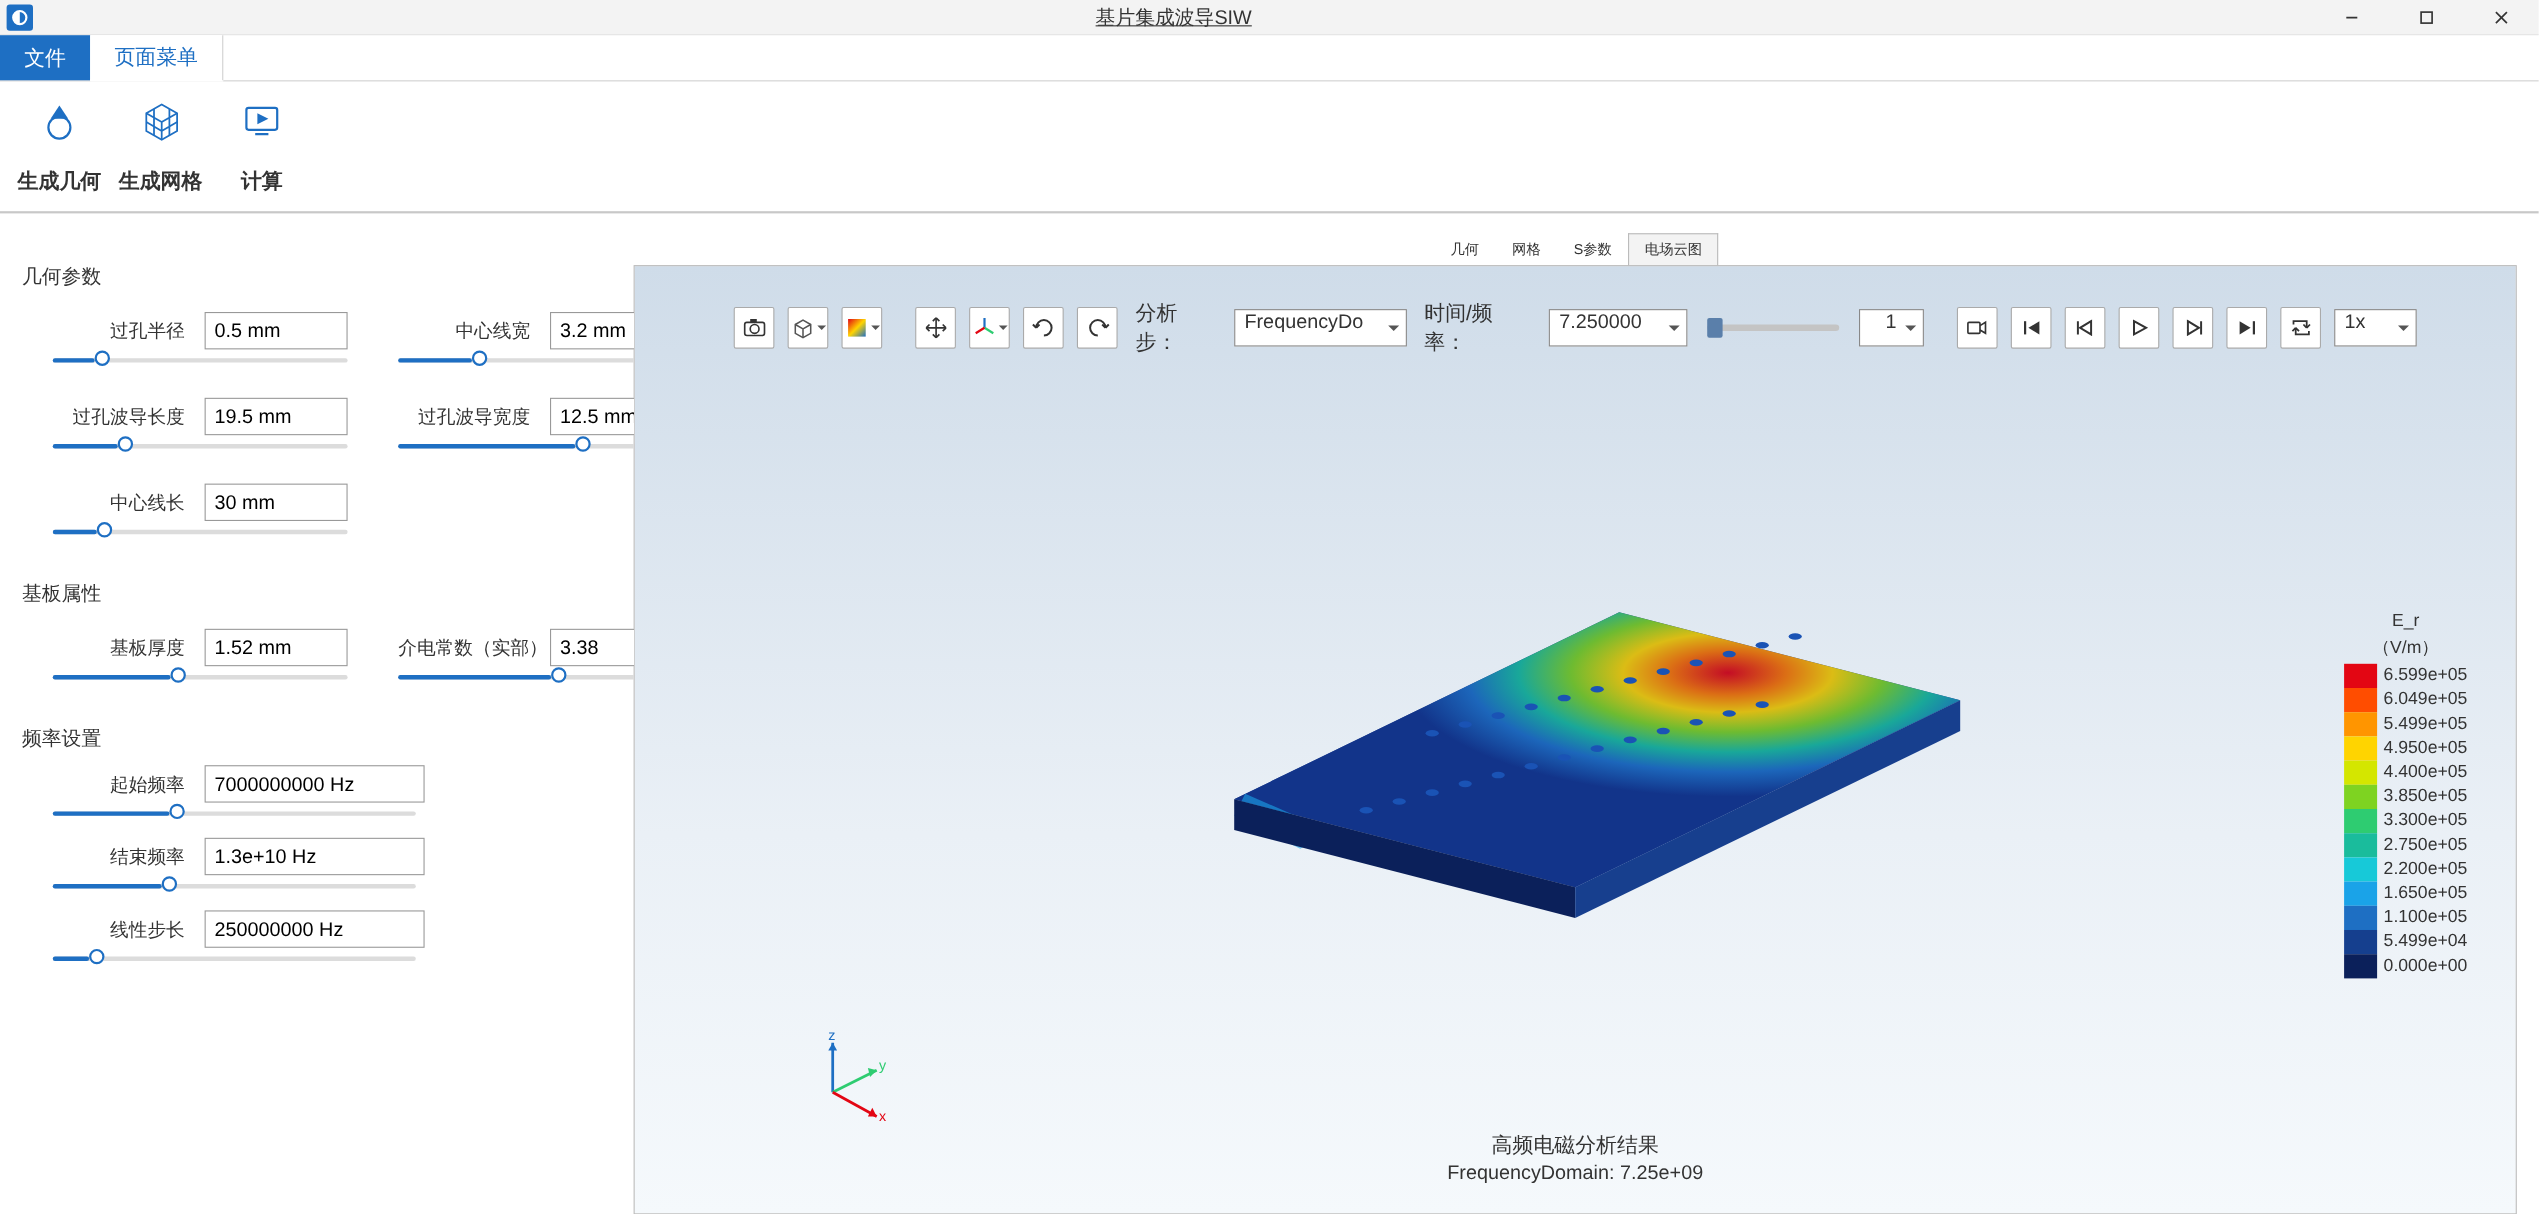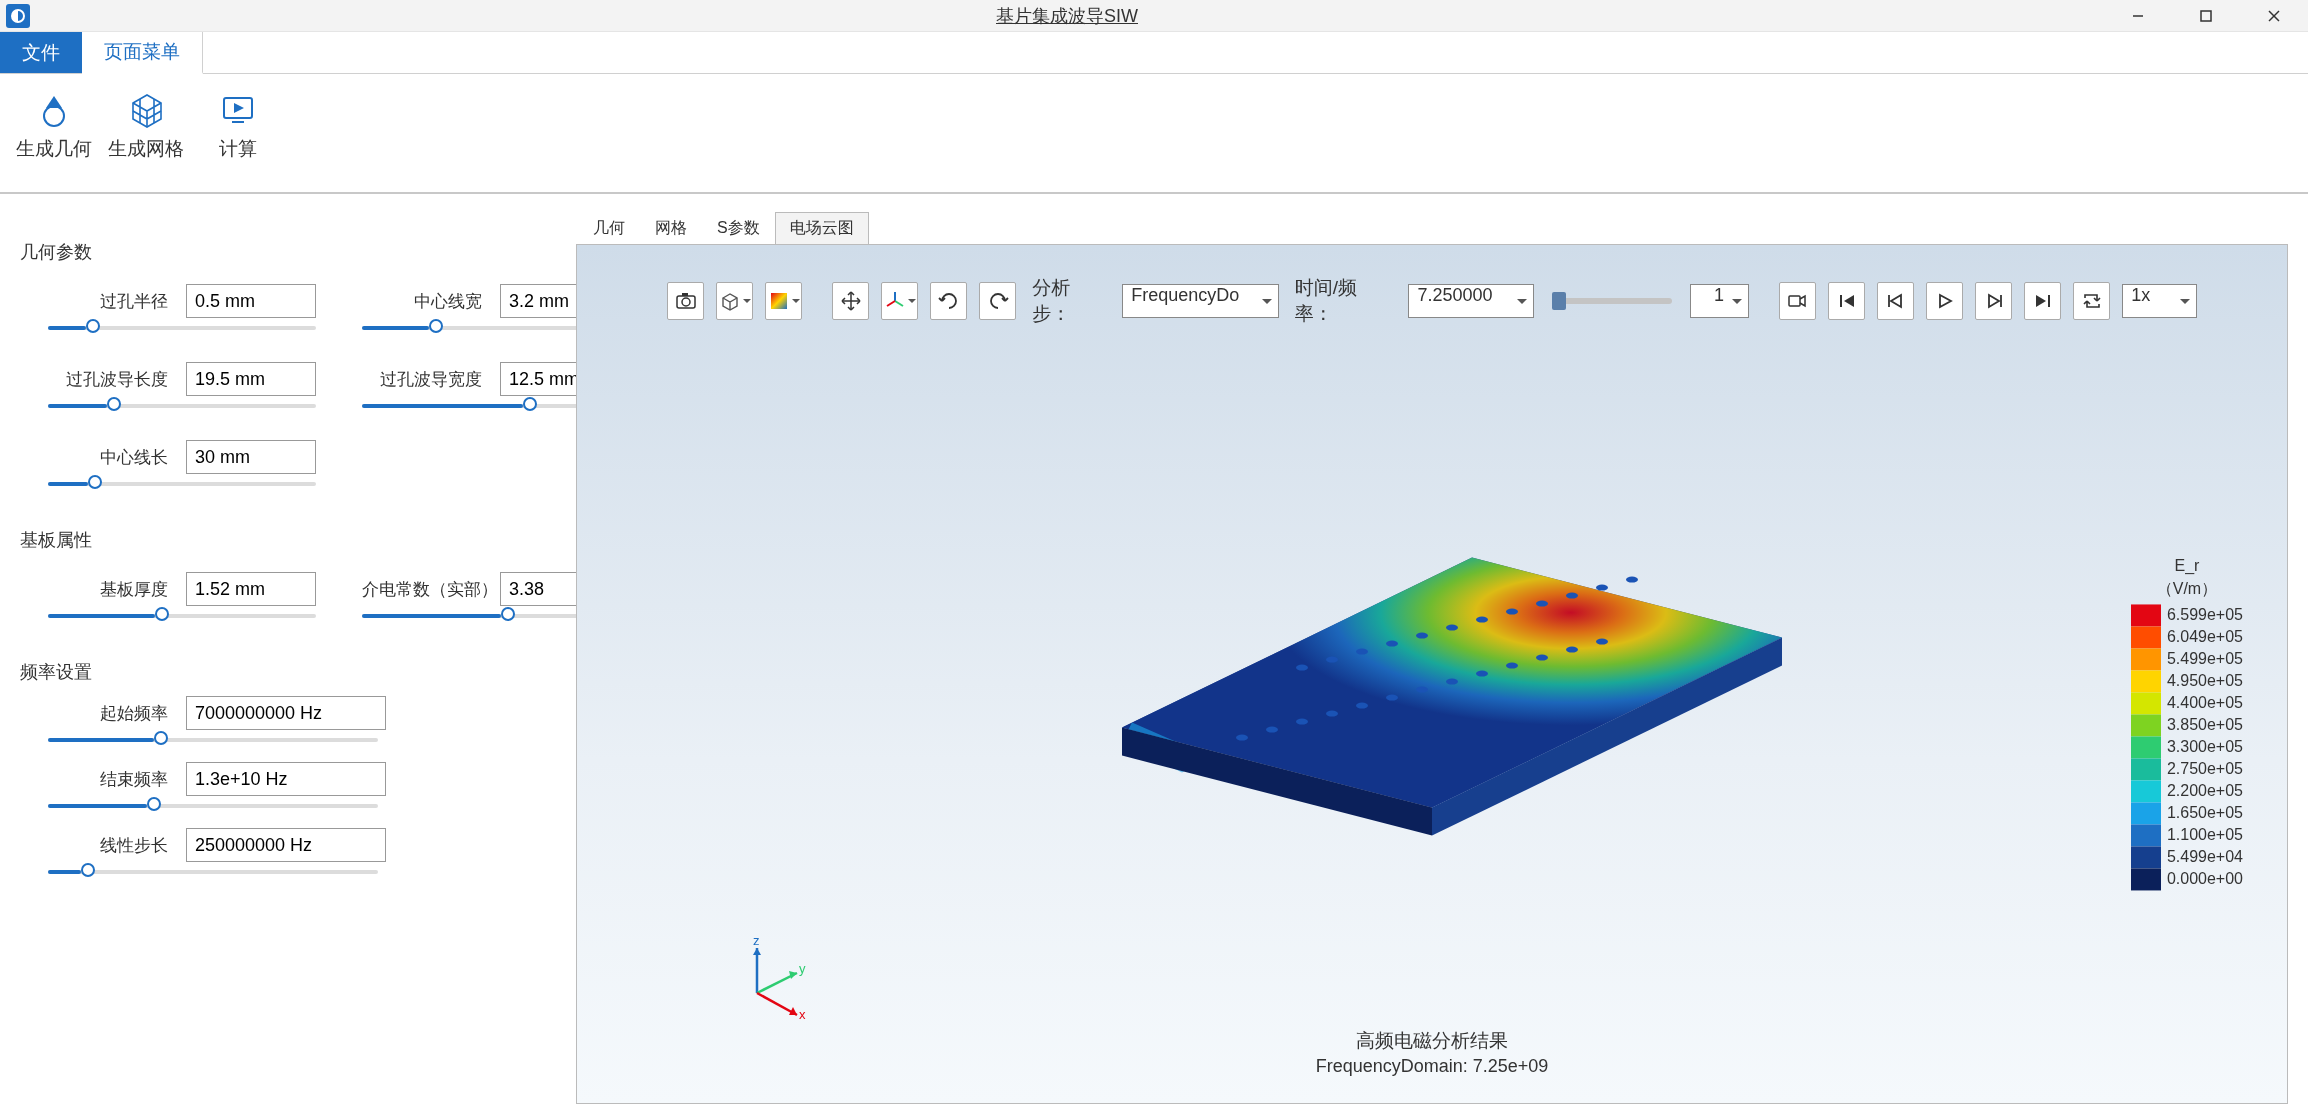--- a/index.html
+++ b/index.html
@@ -15,39 +15,39 @@
 
 .menu-tabs { display: flex; height: 42px; border-bottom: 1px solid #d0d0d0; }
 .menu-tab { padding: 0 22px; display: flex; align-items: center; font-size: 19px; }
 .menu-tab.file { background: #1e6fc3; color: #fff; }
 .menu-tab.page { background: #fff; border-right: 1px solid #d0d0d0; border-bottom: 2px solid #fff; margin-bottom: -1px; color: #1e6fc3; }
 
 
 .ribbon { height: 120px; border-bottom: 2px solid #c8c8c8; display: flex; padding: 8px 0 0 8px; }
 .ribbon-item { width: 92px; display: flex; flex-direction: column; align-items: center; justify-content: flex-start; padding-top: 6px; }
 .ribbon-item .ico { width: 44px; height: 44px; display: flex; align-items: center; justify-content: center; }
-.ribbon-item .lbl { margin-top: 4px; font-size: 19px; }
+.ribbon-item .lbl { margin-top: 20px; font-size: 19px; font-weight: bold; }
 
 
 .main { display: flex; height: calc(100% - 194px); }
 .sidebar { width: 576px; padding: 24px 20px; overflow: auto; }
 .section-title { font-size: 18px; margin: 22px 0 8px 0; }
 .param-grid { display: grid; grid-template-columns: 1fr 1fr; gap: 0 18px; }
 .param { margin: 12px 0 18px 28px; }
 .param .row { display: flex; align-items: center; gap: 18px; }
 .param label { width: 120px; font-size: 17px; text-align: right; color: #333; white-space: nowrap; }
 .param input[type=text] { width: 130px; height: 30px; border: 1px solid #999; padding: 16px 8px; font-size: 18px; background: #fff; }
 .param .slider { width: 100%; margin-top: 4px; margin-left: 0; }
 .slider-track { position: relative; height: 10px; }
 .slider-rail { position: absolute; top: 4px; height: 4px; width: 100%; background: #dcdcdc; border-radius: 2px; }
 .slider-fill { position: absolute; top: 4px; height: 4px; background: #1e6fc3; border-radius: 2px; }
 .slider-thumb { position: absolute; top: -3px; width: 14px; height: 14px; background: #fff; border: 2px solid #1e6fc3; border-radius: 50%; }
 
 .content { flex: 1; display: flex; flex-direction: column; padding: 18px 20px 0 0; }
-.view-tabs { display: flex; gap: 0; font-size: 16px; margin-left: 2px; }
+.view-tabs { display: flex; gap: 0; font-size: 13px; margin-left: 2px; justify-content: center; }
 .view-tab { padding: 5px 14px; border: 1px solid transparent; }
 .view-tab.active { background: #f3f3f3; border: 1px solid #bbb; border-bottom-color: #f3f3f3; }
 
 .canvas-wrap { flex: 1; border: 1px solid #bbb; background: linear-gradient(#cfdce9, #eaf0f6 60%, #f5f9fc); position: relative; margin-top: -1px; }
 
 
 .ctoolbar { position: absolute; top: 30px; left: 90px; right: 90px; display: flex; align-items: center; gap: 12px; }
 .cbtn { width: 38px; height: 38px; border: 1px solid #aaa; background: #fff; display: flex; align-items: center; justify-content: center; border-radius: 2px; }
 .cbtn.drop::after { content: ""; margin-left: 2px; border: 4px solid transparent; border-top-color: #555; position: relative; top: 2px; }
 .csep { width: 6px; }

